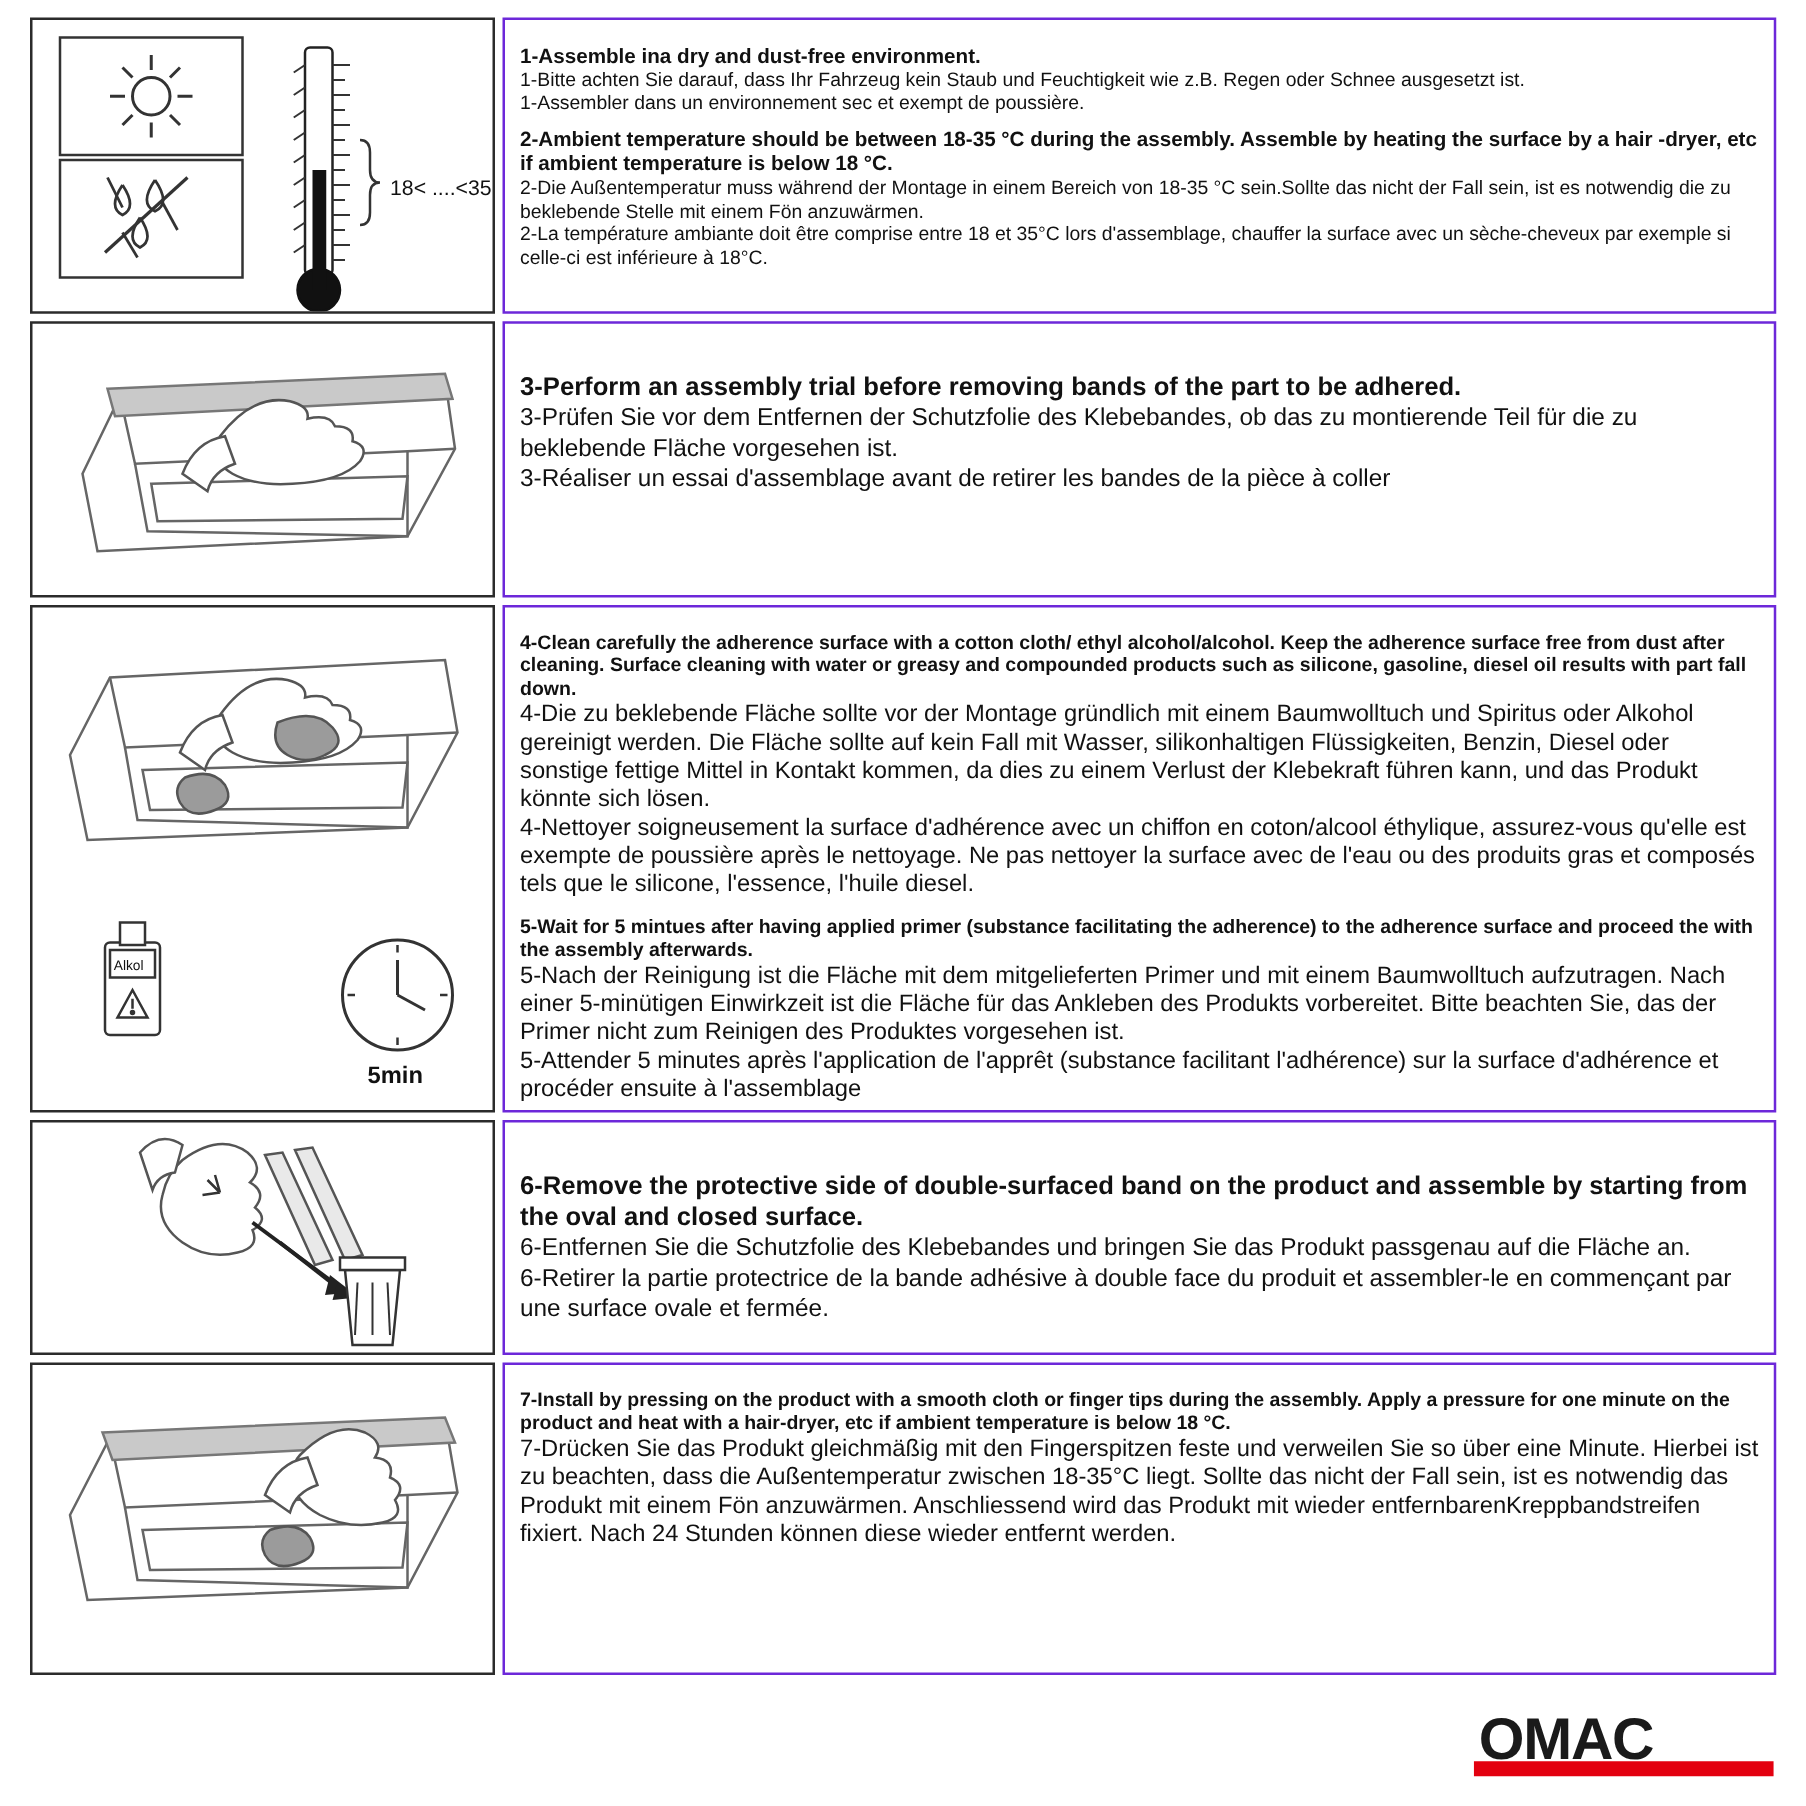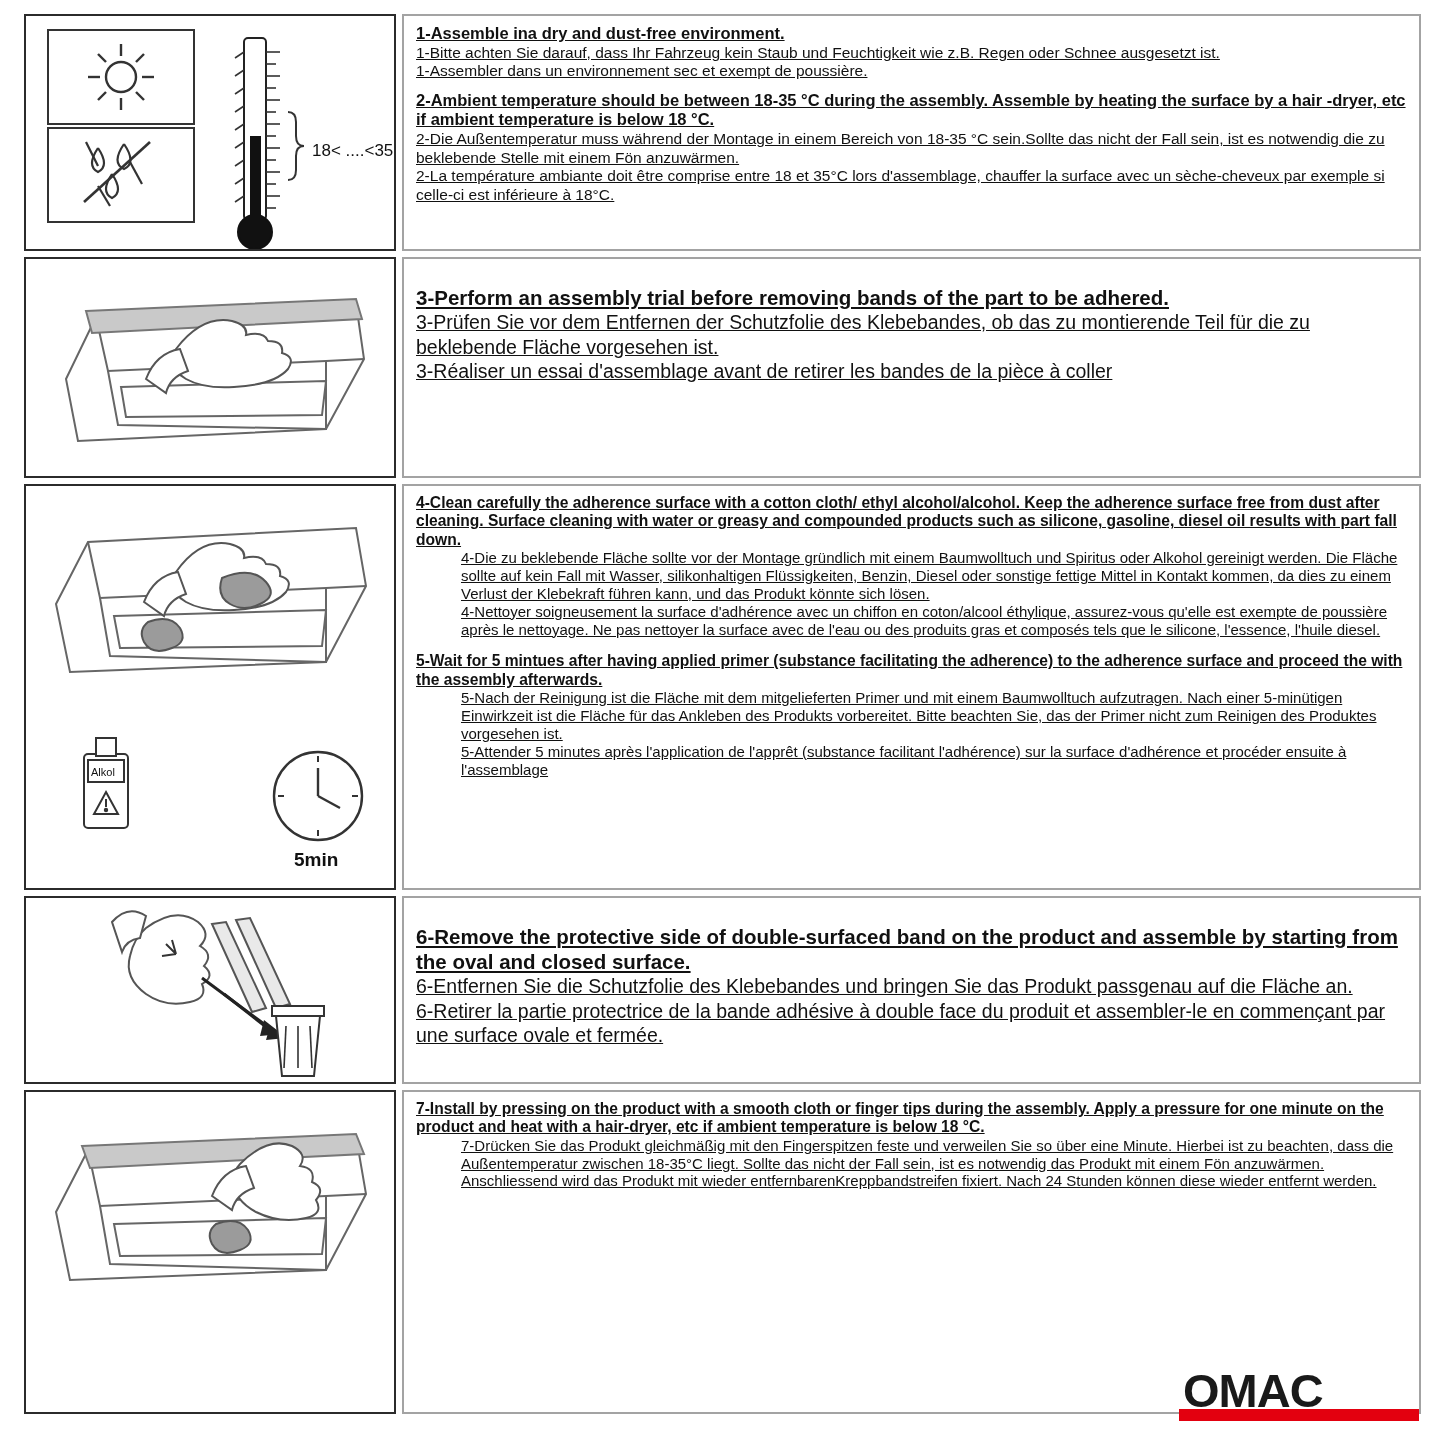--- a/index.html
+++ b/index.html
@@ -38,41 +38,40 @@
   .cell-img{
     width:372px;
     border:2px solid #2b2b2b;
     box-sizing:border-box;
     position:relative;
     background:#fff;
     flex:0 0 372px;
   }
   .cell-txt{
     flex:1 1 auto;
-    border:2px solid #a3a3a3;
+    border:2px solid #6d28d9;
     box-sizing:border-box;
-    padding:8px 10px 8px 12px;
+    padding:20px 10px 8px 12px;
     background:#fff;
-    text-decoration:underline;
   }
   .r1{height:237px;}
   .r2{height:221px;}
   .r3{height:406px;}
   .r4{height:188px;}
-  .r5{height:324px;}
+  .r5{height:250px;}
 
   .p{margin:0 0 0 0;}
   .blk{margin-bottom:10px;}
   .blk:last-child{margin-bottom:0;}
   .en{font-weight:bold;font-size:16.5px;line-height:1.19;}
   .de,.fr{font-weight:normal;font-size:15.5px;line-height:1.2;}
   .big .en{font-size:20.5px;line-height:1.22;}
   .big .de,.big .fr{font-size:19.5px;line-height:1.26;}
   .mid .en{font-size:15.6px;line-height:1.18;}
-  .mid .de,.mid .fr{font-size:15.0px;line-height:1.19;margin-left:45px;}
+  .mid .de,.mid .fr{font-size:19px;line-height:1.19;}
 
   svg{display:block;}
 
   .logo{
     position:absolute;
     right:26px;
     bottom:16px;
     width:240px;
     height:62px;
   }

